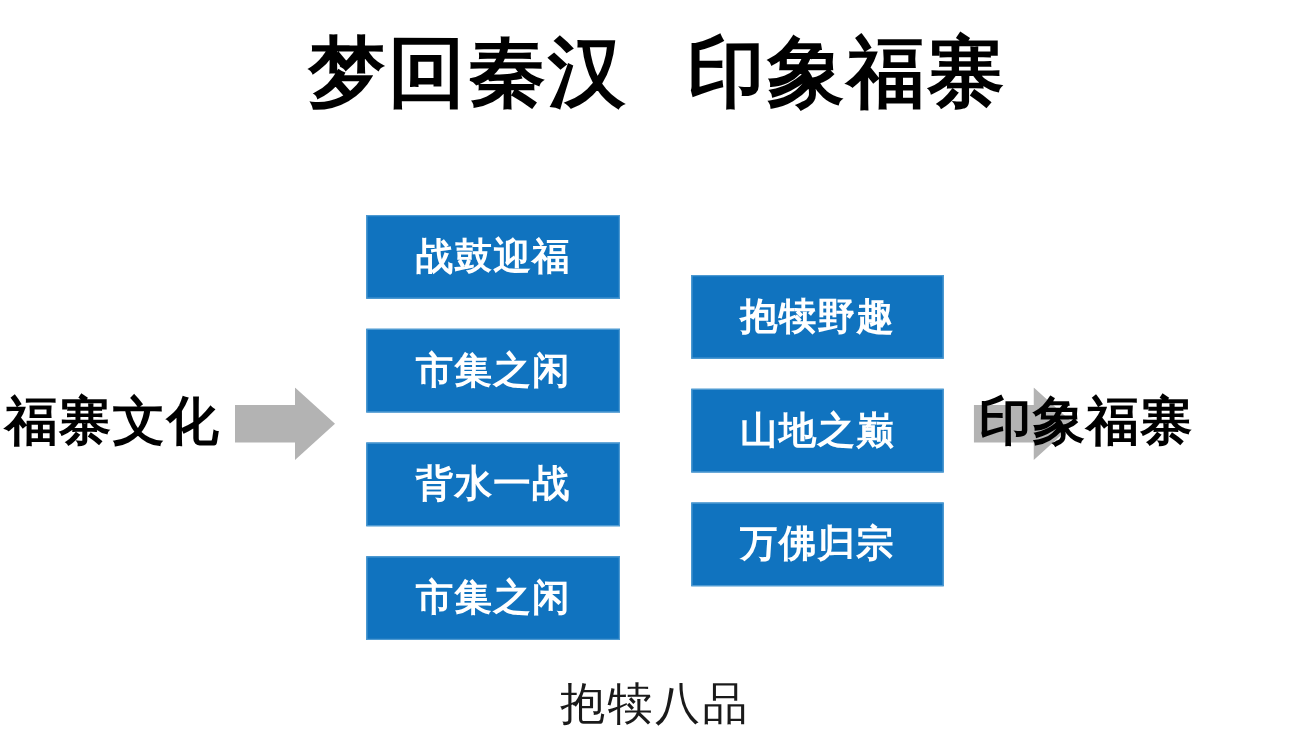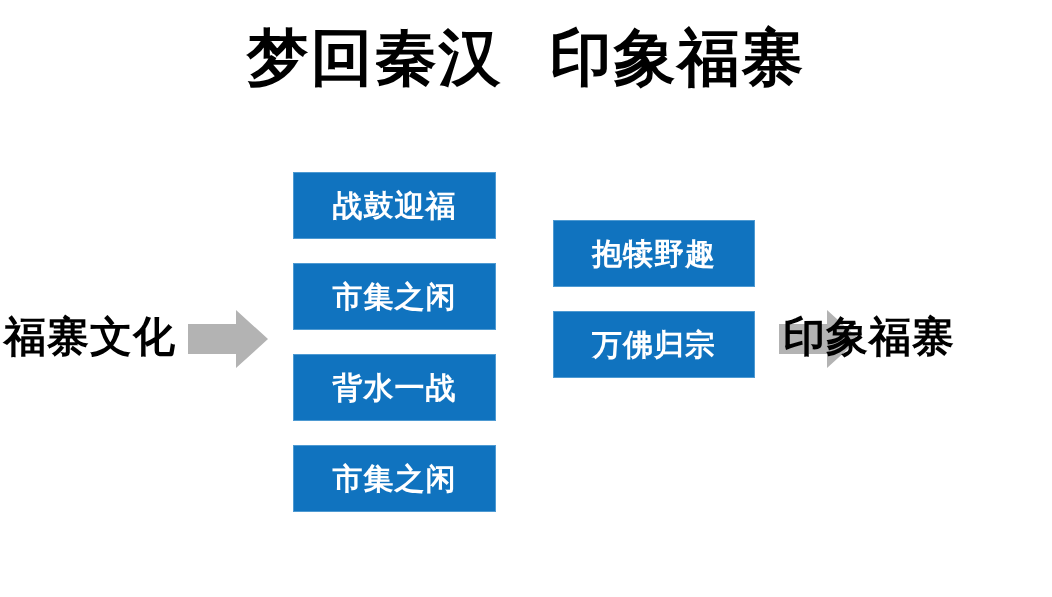--- a/index.html
+++ b/index.html
@@ -148,26 +148,28 @@
 
   <div class="box-column" id="column-left">
     <div class="blue-box">战鼓迎福</div>
     <div class="blue-box">市集之闲</div>
     <div class="blue-box">背水一战</div>
     <div class="blue-box">市集之闲</div>
   </div>
 
   <div class="box-column" id="column-right">
     <div class="blue-box">抱犊野趣</div>
+    <div class="blue-box">山地之巅</div>
     <div class="blue-box">万佛归宗</div>
   </div>
 
   <div class="block-arrow" id="arrow-right">
     <svg viewBox="0 0 80 58" xmlns="http://www.w3.org/2000/svg" aria-hidden="true">
       <polygon points="0,14 48,14 48,0 80,29 48,58 48,44 0,44" fill="#b3b3b3"></polygon>
     </svg>
   </div>
 
   <div class="end-label" id="label-output">印象福寨</div>
 
+  <div id="caption">抱犊八品</div>
 
 
 </div>
 
 </body></html>

